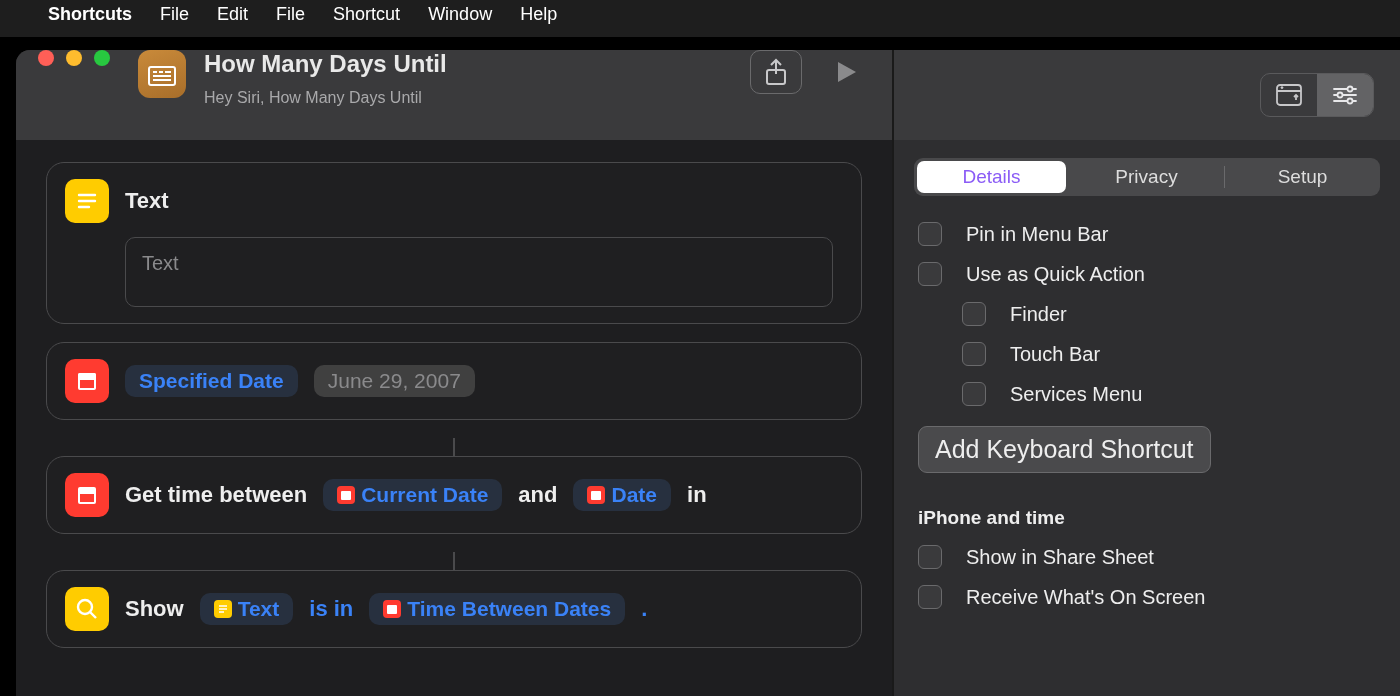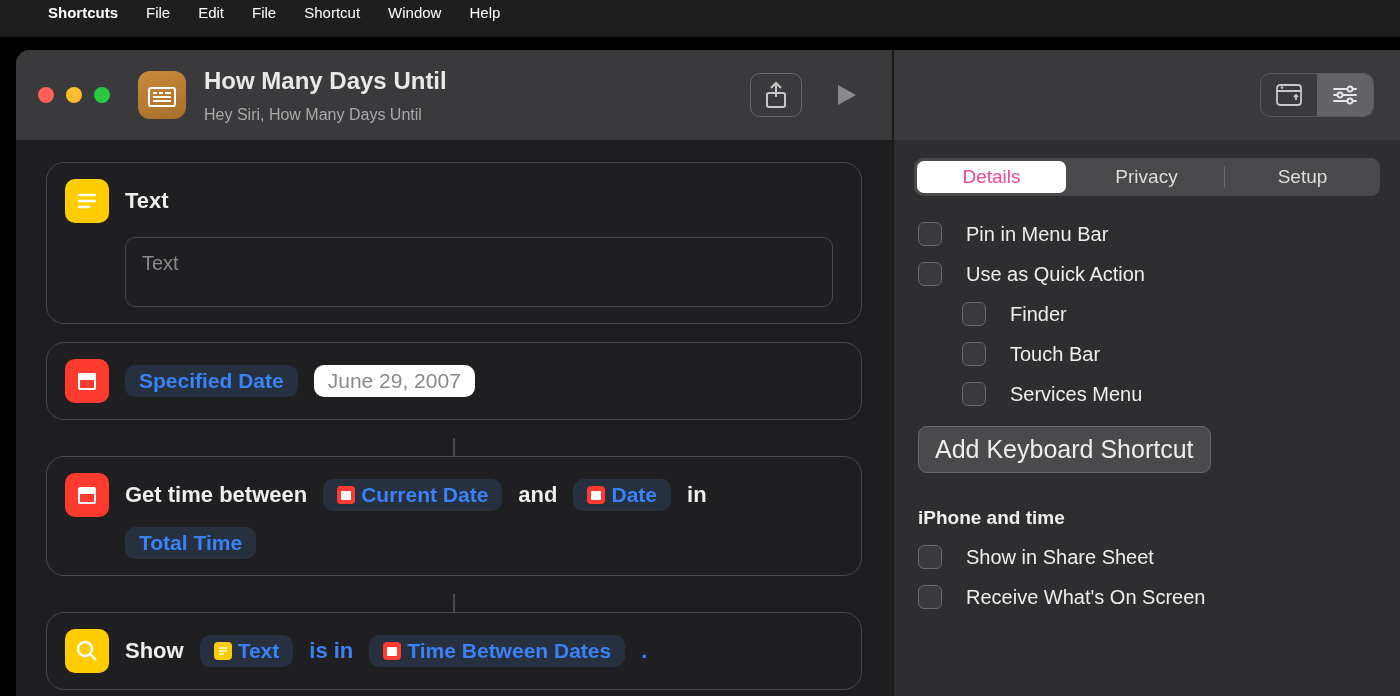--- a/index.html
+++ b/index.html
@@ -1,30 +1,30 @@
 <!DOCTYPE html>
 <html><head>
 <meta charset="utf-8">
 <style>
 * { margin: 0; padding: 0; box-sizing: border-box; font-family: -apple-system, "SF Pro Display", "Helvetica Neue", Arial, sans-serif; }
 body { background: #000; width: 1400px; height: 696px; overflow: hidden; color: #fff; }
 
 
-.menubar { height: 37px; background: #1e1e1e; display: flex; align-items: flex-end; padding: 16px 20px; gap: 28px; font-size: 15px; }
+.menubar { height: 37px; background: #1e1e1e; display: flex; align-items: flex-start; padding: 4px 20px; gap: 28px; font-size: 18px; }
 .menubar .apple { font-size: 20px; }
 .menubar .appname { font-weight: 700; }
 .menubar .item { font-weight: 400; cursor: default; }
 
 
 .window { position: absolute; top: 50px; left: 16px; right: 0; bottom: 0; background: #2b2b2d; border-radius: 14px 0 0 0; overflow: hidden; display: flex; }
 .main-pane { flex: 1; display: flex; flex-direction: column; border-right: 2px solid #1a1a1a; }
 .side-pane { width: 506px; background: #2e2e30; display: flex; flex-direction: column; }
 
 
-.titlebar { height: 90px; background: #3a3a3c; display: flex; align-items: center; padding: 0 22px; gap: 18px; }
+.titlebar { height: 90px; background: #3a3a3c; display: flex; align-items: flex-start; padding: 0 22px; gap: 18px; }
 .traffic { display: flex; gap: 12px; }
 .traffic span { width: 16px; height: 16px; border-radius: 50%; display: block; }
 .tl-close { background: #ff5f57; }
 .tl-min { background: #febc2e; }
 .tl-max { background: #28c840; }
 .app-icon { width: 48px; height: 48px; border-radius: 12px; background: linear-gradient(160deg,#c98a3a,#a86e2a); display: flex; align-items: center; justify-content: center; margin-left: 10px; }
 .app-icon svg { width: 28px; height: 24px; }
 .title-texts { flex: 1; }
 .title-texts .t1 { font-size: 24px; font-weight: 700; color: #e9e9e9; }
 .title-texts .t2 { font-size: 16px; color: #a9a9ab; margin-top: 11px; }
@@ -35,38 +35,38 @@
 
 .canvas { flex: 1; padding: 22px 30px; background: #1e1e20; overflow: auto; }
 .action { border: 1.5px solid #4a4a4c; border-radius: 18px; padding: 16px 18px; margin-bottom: 18px; background: #1f1f21; }
 .action-row { display: flex; align-items: center; gap: 16px; flex-wrap: wrap; }
 .action-icon { width: 44px; height: 44px; border-radius: 10px; display: flex; align-items: center; justify-content: center; flex-shrink: 0; }
 .icon-yellow { background: #ffcc00; }
 .icon-red { background: #ff3b30; }
 .action-label { font-size: 22px; font-weight: 600; color: #eee; }
 .text-field { margin-top: 14px; margin-left: 60px; margin-right: 10px; border: 1.5px solid #4a4a4c; border-radius: 10px; padding: 14px 16px; color: #8a8a8c; font-size: 20px; min-height: 70px; }
 .token { background: #27303f; color: #3a82f7; font-size: 21px; font-weight: 600; padding: 4px 14px; border-radius: 10px; display: inline-flex; align-items: center; gap: 6px; }
-.token-plain { background: #ffffff; color: #8a8a8c; font-size: 21px; padding: 4px 14px; border-radius: 10px; }
+.token-plain { background: #404040; color: #8a8a8c; font-size: 21px; padding: 4px 14px; border-radius: 10px; }
 .word { font-size: 22px; font-weight: 600; color: #eee; }
 .mini-icon { width: 18px; height: 18px; border-radius: 4px; display: inline-flex; align-items: center; justify-content: center; }
 .mini-red { background: #ff3b30; }
 .mini-yellow { background: #ffcc00; }
 .connector { height: 18px; width: 2px; background: #4a4a4c; margin: 0 auto; }
 .gap2 { margin-top: 0; }
 
 
 .side-header { height: 90px; background: #3a3a3c; display: flex; align-items: center; justify-content: flex-end; padding: 0 26px; }
 .toggle-group { display: flex; border: 1.5px solid #5a5a5c; border-radius: 10px; overflow: hidden; }
 .toggle-btn { width: 56px; height: 42px; display: flex; align-items: center; justify-content: center; }
 .toggle-btn.active { background: #636365; }
 
 
 .tabs { display: flex; margin: 18px 20px 0; background: #49494b; border-radius: 9px; height: 38px; align-items: center; font-size: 19px; }
 .tab { flex: 1; text-align: center; height: 32px; line-height: 32px; border-radius: 7px; margin: 3px; color: #ddd; }
-.tab.active { background: #fff; color: #ec4899; font-weight: 500; }
+.tab.active { background: #fff; color: #8b5cf6; font-weight: 500; }
 .tab-sep { width: 1px; height: 22px; background: #6a6a6c; }
 
 
 .details { padding: 18px 24px; }
 .check-row { display: flex; align-items: center; gap: 24px; padding: 8px 0; }
 .check-row.indent { padding-left: 44px; }
 .checkbox { width: 24px; height: 24px; border: 1.5px solid #6a6a6c; border-radius: 6px; background: #3a3a3c; flex-shrink: 0; }
 .check-label { font-size: 20px; color: #eee; }
 .kb-btn { margin-top: 12px; border: 1.5px solid #6a6a6c; background: #4a4a4c; border-radius: 9px; padding: 8px 16px; font-size: 25px; color: #eee; display: inline-block; text-align: center; }
 .section-head { font-size: 19px; font-weight: 700; color: #eee; margin-top: 34px; margin-bottom: 8px; }
@@ -176,23 +176,20 @@
           <span class="token">
             <span class="mini-icon mini-red">
                 <svg width="12" height="12" viewBox="0 0 12 12" fill="#fff">
                   <rect x="1" y="2" width="10" height="9" rx="1"></rect>
                 </svg>
               </span>
             <span>Date</span>
           </span>
           <span class="word">in</span>
         </div>
-        <div class="action-row" style="margin-top:10px; margin-left:60px;">
-          <span class="token">Total Time</span>
-        </div>
       </div>
       <div class="connector"></div>
 
       <div class="action">
         <div class="action-row">
           <div class="action-icon icon-yellow">
             <svg width="26" height="26" viewBox="0 0 26 26" fill="none" stroke="#fff" stroke-width="2.4">
                 <circle cx="11" cy="11" r="7"></circle>
                 <line x1="16" y1="16" x2="22" y2="22"></line>
               </svg>

